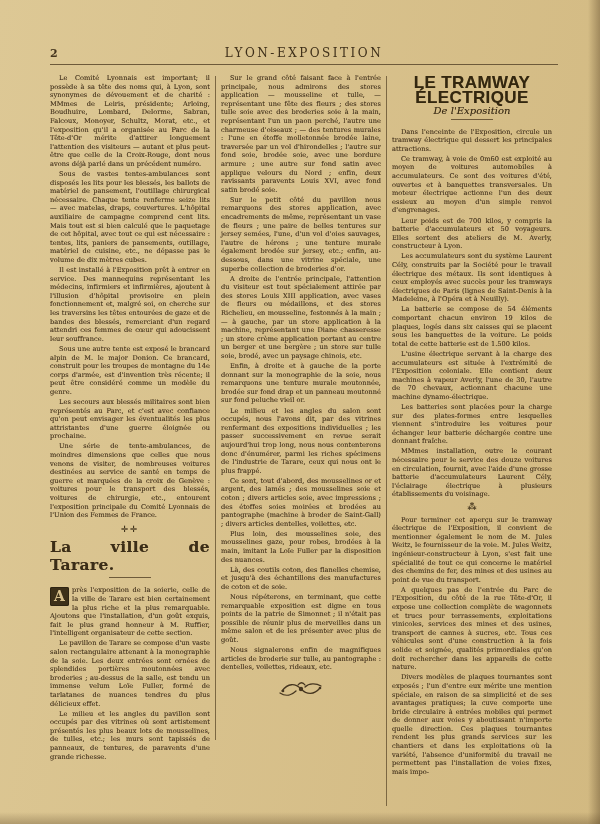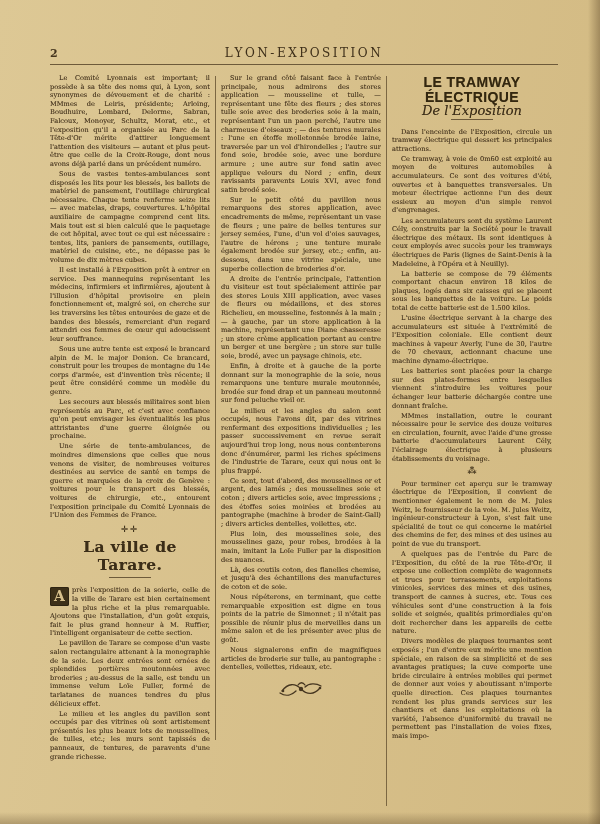--- a/index.html
+++ b/index.html
@@ -22,25 +22,25 @@
   .col{width:160px;font-size:6.6px;line-height:8.6px;text-align:justify;
     letter-spacing:.05px;color:#483720;text-shadow:0 0 .4px rgba(72,55,32,.55);}
   .col-divider{width:1px;background:#7b6742;margin:2px 5px 0 5px;flex:none;}
   .col-divider.h-left{height:664px;}
   .col-divider.h-right{height:730px;}
   .col p{margin:0 0 1.5px 0;text-indent:9px;}
   .col p.dropcap-p{text-indent:0;}
   .dropcap{float:left;width:19px;height:19px;margin:1px 3px 0 0;background:#3e3category;
     background:#3e3119;color:#d8c18c;font-size:14px;line-height:19px;text-align:center;
     font-weight:bold;border-radius:2px;box-shadow:0 0 0 1px #2e2412 inset;}
-  .h2{font-size:15.5px;font-weight:bold;text-align:center;margin:5px 0 2px 0;
+  .h2{font-size:15.5px;font-weight:bold;margin:5px 0 2px 0;
     color:#3b2d17;letter-spacing:.4px;line-height:18px;}
-  .h1{font-family:"Liberation Sans",sans-serif;font-weight:bold;font-size:14px;
+  .h1{font-family:"Liberation Sans",sans-serif;font-weight:bold;font-size:17px;
     line-height:15px;text-align:center;letter-spacing:.4px;color:#33270f;margin:1px 0 2px 0;}
-  .subtitle{font-style:italic;font-size:13px;text-align:center;margin:1px 0 1px 0;color:#3b2d17;}
+  .subtitle{font-style:italic;font-size:10px;text-align:center;margin:1px 0 1px 0;color:#3b2d17;}
   .rule-short{width:42px;border-top:1px solid #6d5a3a;margin:3px auto 8px auto;height:0;}
   .ornament{text-align:center;font-size:8.5px;letter-spacing:2px;margin:5px 0 1px 0;color:#3e3119;}
   .asterism{text-align:center;font-size:9px;margin:4px 0 4px 0;color:#3e3119;}
   .vignette{display:block;margin:7px auto 0 auto;}
 </style>
 </head>
 <body>
 
 <div class="page">
   <div class="page-header">
@@ -89,22 +89,23 @@
     <circle cx="42" cy="9" r="1.3" fill="#463620"></circle>
   </svg>
       </div>
     <div class="col-divider h-right"></div>
     <div class="col">
         <div class="h1">LE TRAMWAY ÉLECTRIQUE</div>
         <div class="subtitle">De l'Exposition</div>
         <div class="rule-short"></div>
         <p>Dans l'enceinte de l'Exposition, circule un tramway électrique qui dessert les principales attractions.</p>
         <p>Ce tramway, à voie de 0m60 est exploité au moyen de voitures automobiles à accumulateurs. Ce sont des voitures d'été, ouvertes et à banquettes transversales. Un moteur électrique actionne l'un des deux essieux au moyen d'un simple renvoi d'engrenages.</p>
+        <p>Leur poids est de 700 kilos, y compris la batterie d'accumulateurs et 50 voyageurs. Elles sortent des ateliers de M. Averly, constructeur à Lyon.</p>
         <p>Les accumulateurs sont du système Laurent Cély, construits par la Société pour le travail électrique des métaux. Ils sont identiques à ceux employés avec succès pour les tramways électriques de Paris (lignes de Saint-Denis à la Madeleine, à l'Opéra et à Neuilly).</p>
-        <p>La batterie se compose de 79 éléments comportant chacun environ 18 kilos de plaques, logés dans six caisses qui se placent sous les banquettes de la voiture. Le poids total de cette batterie est de 1.500 kilos.</p>
+        <p>La batterie se compose de 54 éléments comportant chacun environ 19 kilos de plaques, logés dans six caisses qui se placent sous les banquettes de la voiture. Le poids total de cette batterie est de 1.500 kilos.</p>
         <p>L'usine électrique servant à la charge des accumulateurs est située à l'extrémité de l'Exposition coloniale. Elle contient deux machines à vapeur Averly, l'une de 30, l'autre de 70 chevaux, actionnant chacune une machine dynamo-électrique.</p>
         <p>Les batteries sont placées pour la charge sur des plates-formes entre lesquelles viennent s'introduire les voitures pour échanger leur batterie déchargée contre une donnant fraîche.</p>
         <p>MMmes installation, outre le courant nécessaire pour le service des douze voitures en circulation, fournit, avec l'aide d'une grosse batterie d'accumulateurs Laurent Cély, l'éclairage électrique à plusieurs établissements du voisinage.</p>
         <div class="asterism">⁂</div>
         <p>Pour terminer cet aperçu sur le tramway électrique de l'Exposition, il convient de mentionner également le nom de M. Jules Weitz, le fournisseur de la voie. M. Jules Weitz, ingénieur-constructeur à Lyon, s'est fait une spécialité de tout ce qui concerne le matériel des chemins de fer, des mines et des usines au point de vue du transport.</p>
         <p>A quelques pas de l'entrée du Parc de l'Exposition, du côté de la rue Tête-d'Or, il expose une collection complète de wagonnets et trucs pour terrassements, exploitations vinicoles, services des mines et des usines, transport de cannes à sucres, etc. Tous ces véhicules sont d'une construction à la fois solide et soignée, qualités primordiales qu'on doit rechercher dans les appareils de cette nature.</p>
         <p>Divers modèles de plaques tournantes sont exposés ; l'un d'entre eux mérite une mention spéciale, en raison de sa simplicité et de ses avantages pratiques; la cuve comporte une bride circulaire à entrées mobiles qui permet de donner aux voies y aboutissant n'importe quelle direction. Ces plaques tournantes rendent les plus grands services sur les chantiers et dans les exploitations où la variété, l'absence d'uniformité du travail ne permettent pas l'installation de voies fixes, mais impo-</p>
       </div>
   </div>
 </div>

